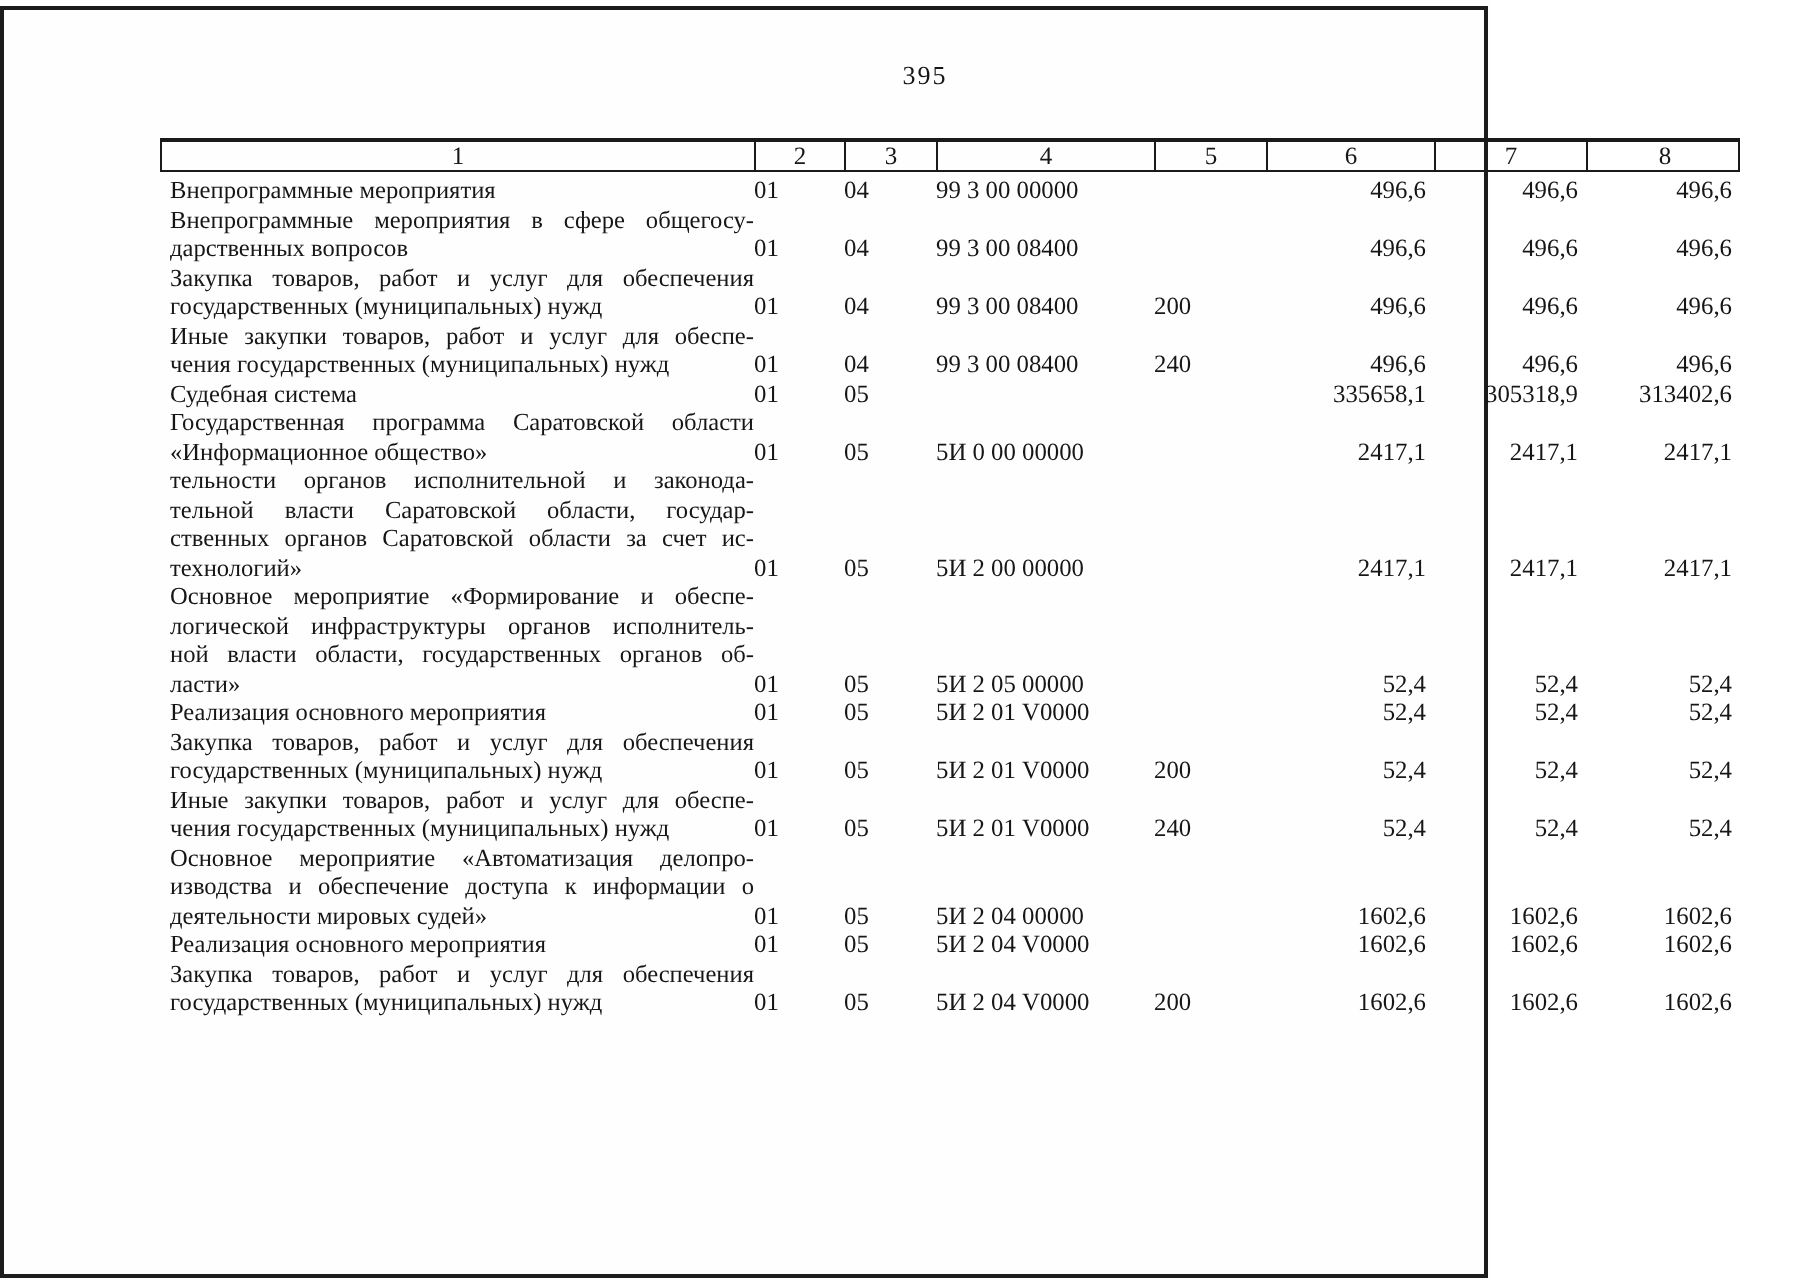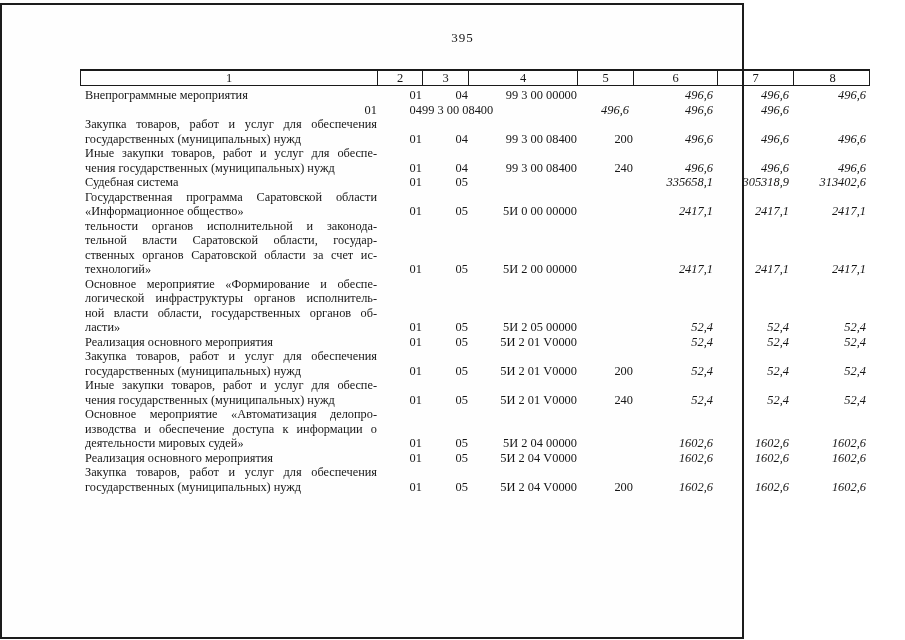--- a/index.html
+++ b/index.html
@@ -64,22 +64,22 @@
     text-align: justify;
     text-align-last: justify;
     overflow: hidden;
     max-height: 14.5px;
   }
   .cell {
     font-size: 12.4px;
     line-height: 14.5px;
     white-space: nowrap;
   }
-  .cc { text-align: right; }
-  .cr { text-align: right; padding-right: 4px; font-style: italic; }
+  .cc { text-align: left; }
+  .cr { text-align: right; padding-right: 4px; }
 </style>
 </head>
 <body>
 
 <div class="page">
   <div class="frame"></div>
   <div class="pagenum">395</div>
   <div class="table">
     <div class="hdr grid8">
         <div class="hc">1</div>
@@ -98,20 +98,24 @@
           </div>
           <div class="cell cc">01</div>
           <div class="cell cc">04</div>
           <div class="cell cc">99 3 00 00000</div>
           <div class="cell cc"></div>
           <div class="cell cr">496,6</div>
           <div class="cell cr">496,6</div>
           <div class="cell cr">496,6</div>
         </div>
         <div class="grid8 row">
+          <div class="c1">
+            <div class="ln j">Внепрограммные мероприятия в сфере общегосу-</div>
+            <div class="ln">дарственных вопросов</div>
+          </div>
           <div class="cell cc">01</div>
           <div class="cell cc">04</div>
           <div class="cell cc">99 3 00 08400</div>
           <div class="cell cc"></div>
           <div class="cell cr">496,6</div>
           <div class="cell cr">496,6</div>
           <div class="cell cr">496,6</div>
         </div>
         <div class="grid8 row">
           <div class="c1">

